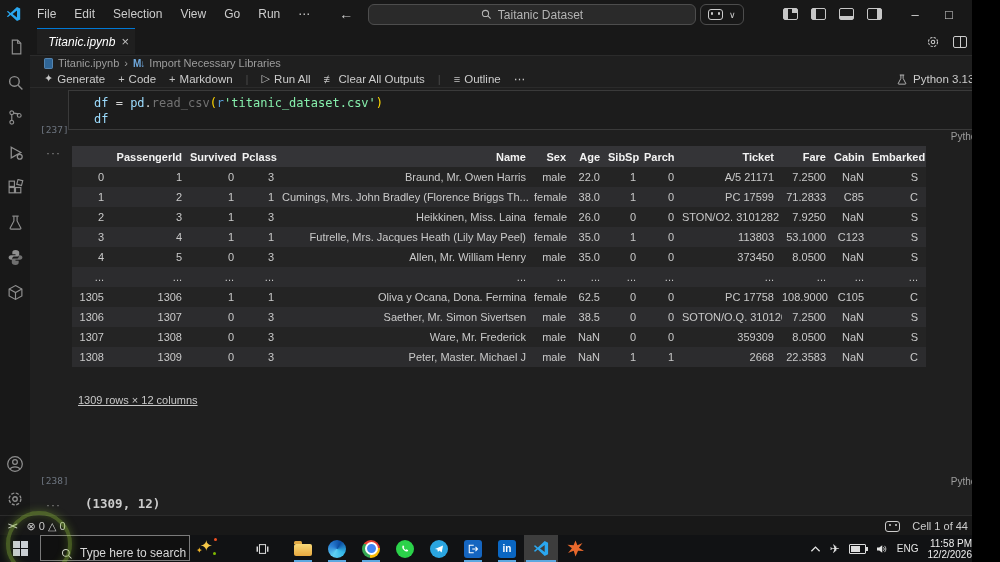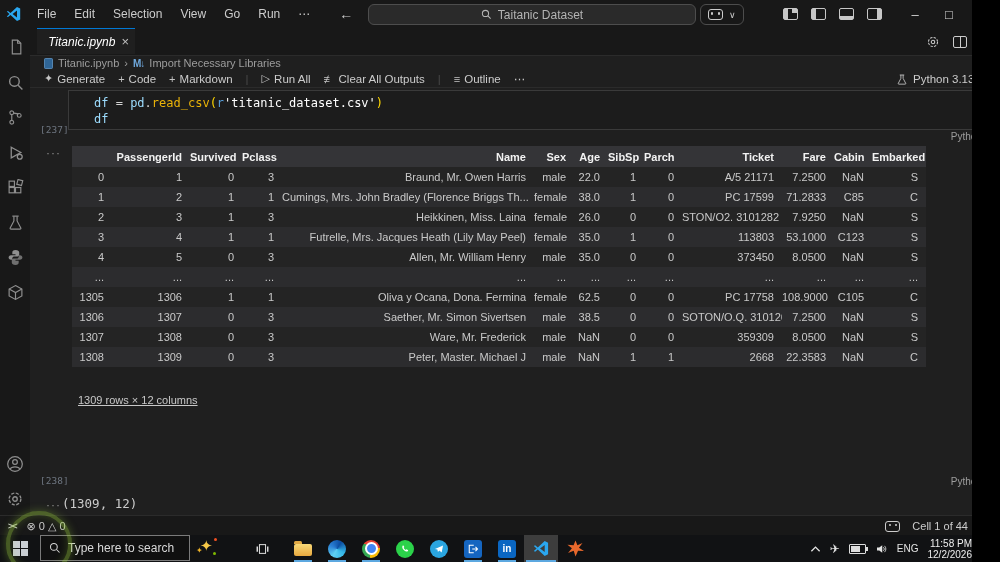--- a/index.html
+++ b/index.html
@@ -56,21 +56,21 @@
     font-size:11.5px;color:#cccccc;}
   .tb-item{display:flex;align-items:center;gap:4px;white-space:nowrap;}
   .tb-sep{color:#4a4a4a;}
   .tb-ico{font-size:11px;color:#c5c5c5;}
   .kernel{position:absolute;right:16px;top:0;height:18px;display:flex;align-items:center;gap:5px;color:#cccccc;}
 
   
   .editor{position:absolute;left:30px;top:88px;width:970px;height:427px;background:#1f1f1f;}
   .cell-box{position:absolute;left:38px;width:916px;height:40px;background:#1c1c1c;border:1px solid #3a3a3a;box-sizing:border-box;}
   .code{font-family:"DejaVu Sans Mono",monospace;font-size:12px;line-height:16px;padding:4px 0 0 25px;}
-  .tok-var{color:#9CDCFE}.tok-pln{color:#d4d4d4}.tok-fn{color:#eab308}.tok-br{color:#ffd700}.tok-kw{color:#569CD6}.tok-str{color:#ffffff}
+  .tok-var{color:#9CDCFE}.tok-pln{color:#d4d4d4}.tok-fn{color:#737373}.tok-br{color:#ffd700}.tok-kw{color:#569CD6}.tok-str{color:#86efac}
   .exec-count{position:absolute;left:10px;font-family:"DejaVu Sans Mono",monospace;font-size:9.5px;color:#6e7681;}
   .lang-label{position:absolute;left:38px;width:916px;text-align:right;font-size:10px;color:#9d9d9d;padding-right:2px;box-sizing:border-box;}
   .out-gutter{position:absolute;left:16px;color:#8f8f8f;font-size:12px;letter-spacing:1px;}
   .out-text{position:absolute;font-family:"DejaVu Sans Mono",monospace;font-size:12.5px;color:#cccccc;}
 
   
   table.df{position:absolute;left:42px;top:58px;border-collapse:collapse;table-layout:fixed;width:854px;}
   table.df th,table.df td{padding:0 8px 0 0;text-align:right;font-size:11px;white-space:nowrap;overflow:hidden;
     height:20px;line-height:20px;color:#c9c9c9;}
   table.df thead th{background:#343437;color:#f2f2f2;font-weight:bold;height:21px;}
@@ -86,21 +86,21 @@
   .sb-left{display:flex;align-items:center;gap:10px;padding-left:8px;}
   .sb-right{position:absolute;right:8px;display:flex;align-items:center;gap:12px;}
   .remote-glyph{font-size:9px;font-weight:bold;letter-spacing:-1px;color:#cccccc;}
 
   
   .taskbar{position:absolute;left:0;top:535px;width:1000px;height:27px;background:#111214;display:flex;align-items:center;}
   .start{width:40px;height:27px;display:flex;align-items:center;justify-content:center;}
   .winlogo{display:grid;grid-template-columns:7px 7px;grid-template-rows:7px 7px;gap:1px;}
   .winlogo i{background:#c9ced3;}
   .tb-search{position:absolute;left:40px;top:0;width:150px;height:26px;background:#101010;border:1px solid #7a7a7a;
-    box-sizing:border-box;display:flex;align-items:center;gap:7px;padding-left:8px;color:#d8d8d8;font-size:12px;white-space:nowrap;overflow:hidden;}
+    box-sizing:border-box;display:flex;align-items:flex-end;gap:7px;padding-left:20px;color:#d8d8d8;font-size:12px;white-space:nowrap;overflow:hidden;}
   .sparkle-wrap{position:absolute;left:196px;top:0;width:26px;height:27px;}
   .sparkle-main{position:absolute;left:4px;top:2px;color:#f7c948;font-size:15px;}
   .sparkle-small{position:absolute;left:0px;top:11px;color:#f0b429;font-size:8px;}
   .dot{position:absolute;border-radius:50%;}
   .taskview{position:absolute;left:248px;top:0;width:28px;height:27px;display:flex;align-items:center;justify-content:center;}
   .apps{position:absolute;left:286px;top:0;display:flex;justify-content:space-between;}
   .app{width:34px;height:27px;display:flex;align-items:center;justify-content:center;position:relative;}
   .app.active{background:#3d3d3d;}
   .app .runline{position:absolute;bottom:0;left:50%;transform:translateX(-50%);width:18px;height:2px;background:#5ca8e0;}
   .app.active .runline{width:30px;}
@@ -519,21 +519,21 @@
             <td>C</td>
           </tr>
         </tbody>
       </table>
     <div class="df-footer">1309 rows × 12 columns</div>
 
     <div class="exec-count" style="top:387px;">[238]</div>
     <div class="lang-label" style="top:388px;">Python</div>
 
     <div class="out-gutter" style="top:410px;">···</div>
-    <div class="out-text" style="left:32px;top:408px;">(1309, 12)</div>
+    <div class="out-text" style="left:55px;top:408px;font-weight:bold;">(1309, 12)</div>
 
     <div class="scroll-thumb"></div>
   </div>
 
   <div class="statusbar">
     <div class="sb-left">
       <span class="remote-glyph">&gt;&lt;</span>
       <span>
         <span>⊗</span>
         <span>0</span>

